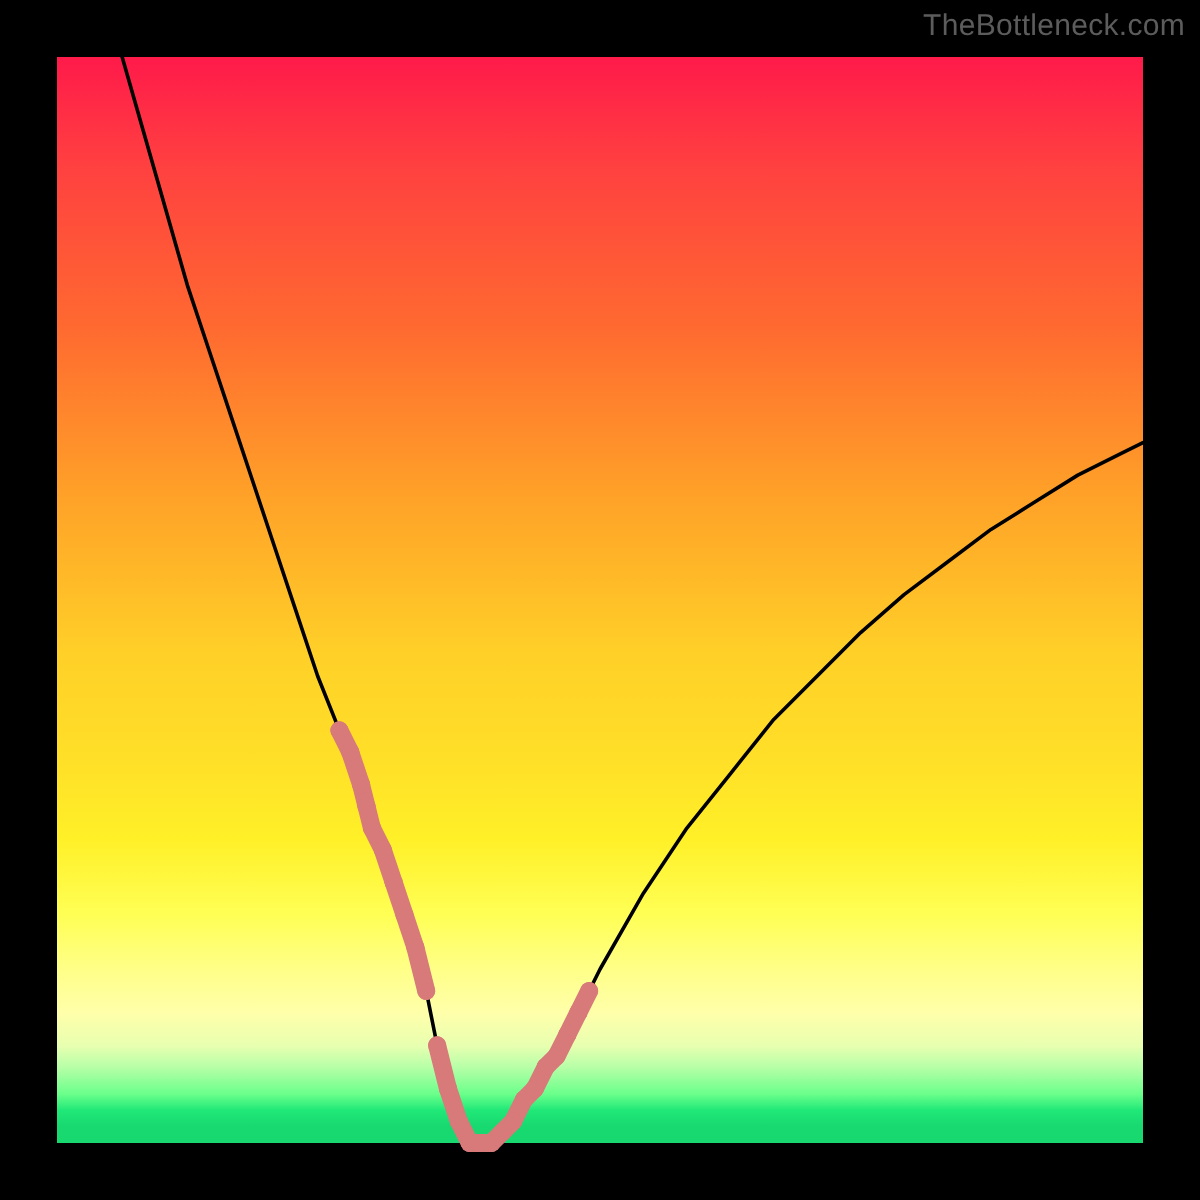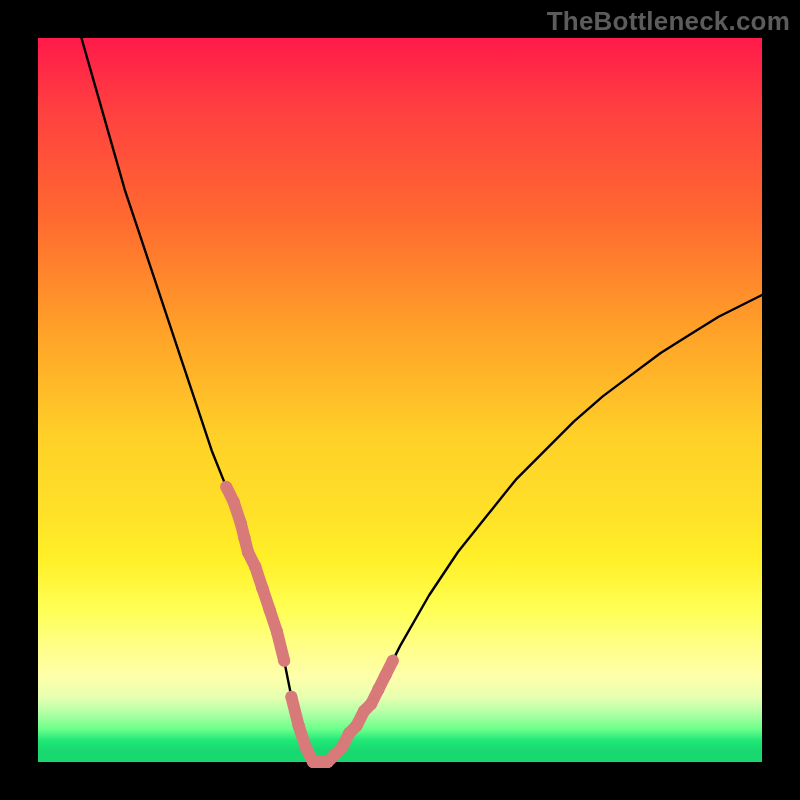--- a/index.html
+++ b/index.html
@@ -43,22 +43,22 @@
       #20e878 97%,
       #18d870 98.5%,
       #18d870 100%
     );
   }
   .watermark {
     position: absolute;
     top: 6px;
     right: 10px;
     color: #5c5c5c;
-    font-size: 26px;
-    font-weight: 700;
+    font-size: 20px;
+    font-weight: 400;
     letter-spacing: 0.2px;
     z-index: 10;
   }
   svg.curve {
     position: absolute;
     left: 0;
     top: 0;
     width: 724px;
     height: 724px;
     overflow: visible;

